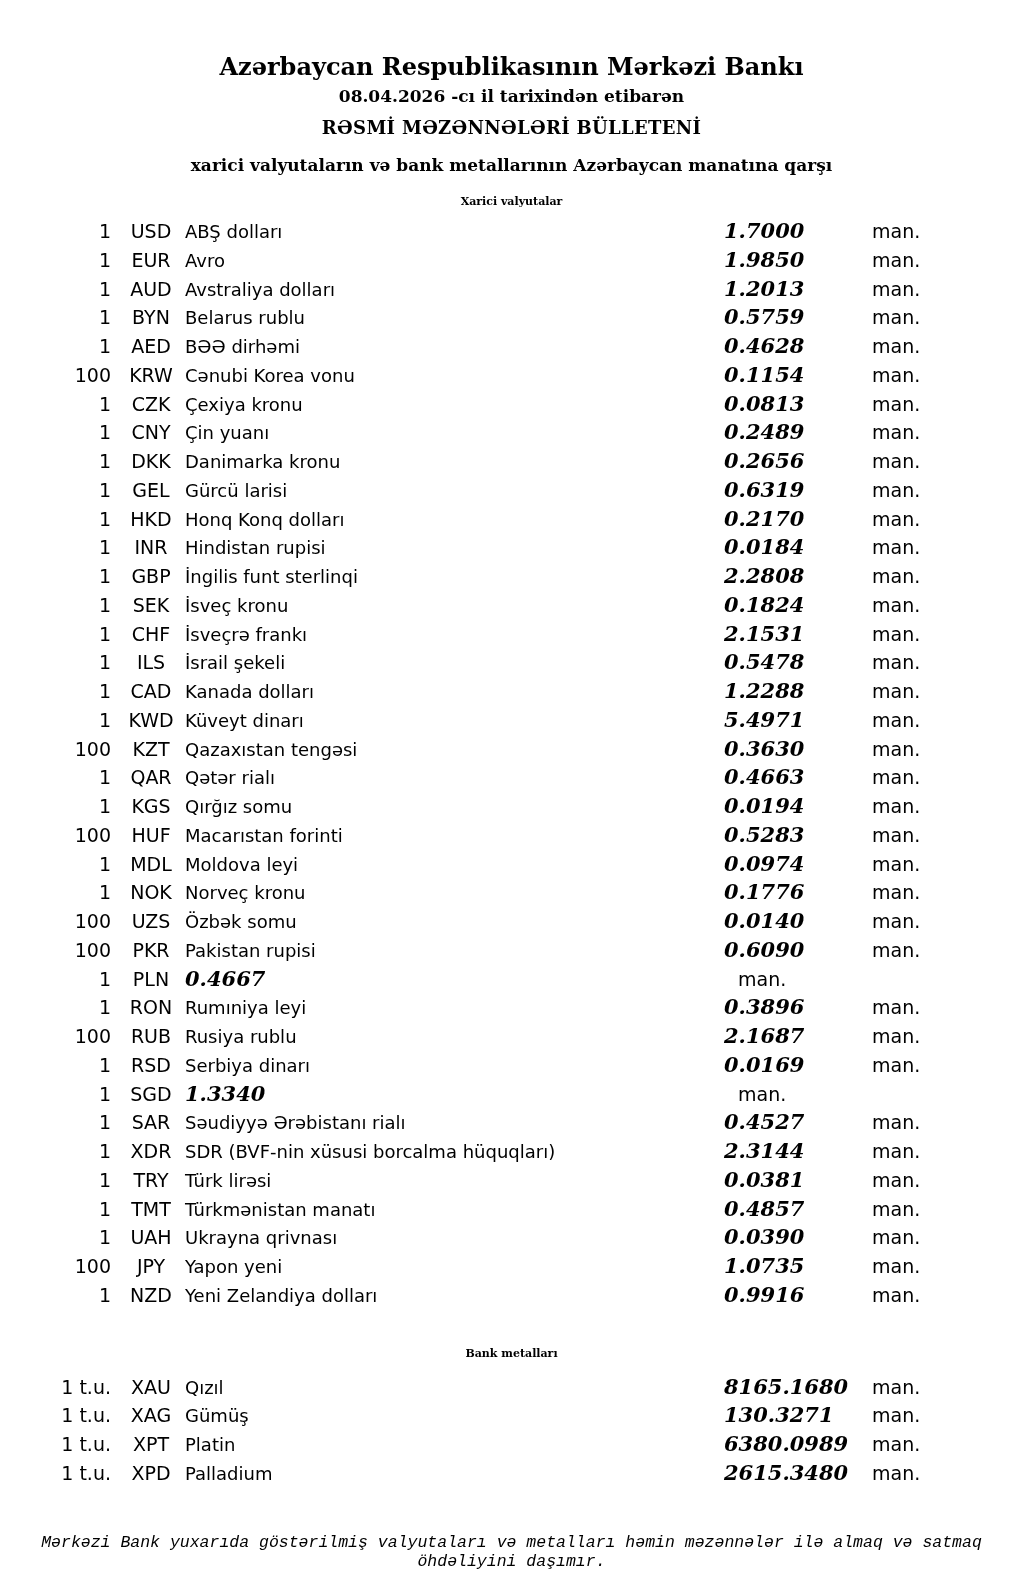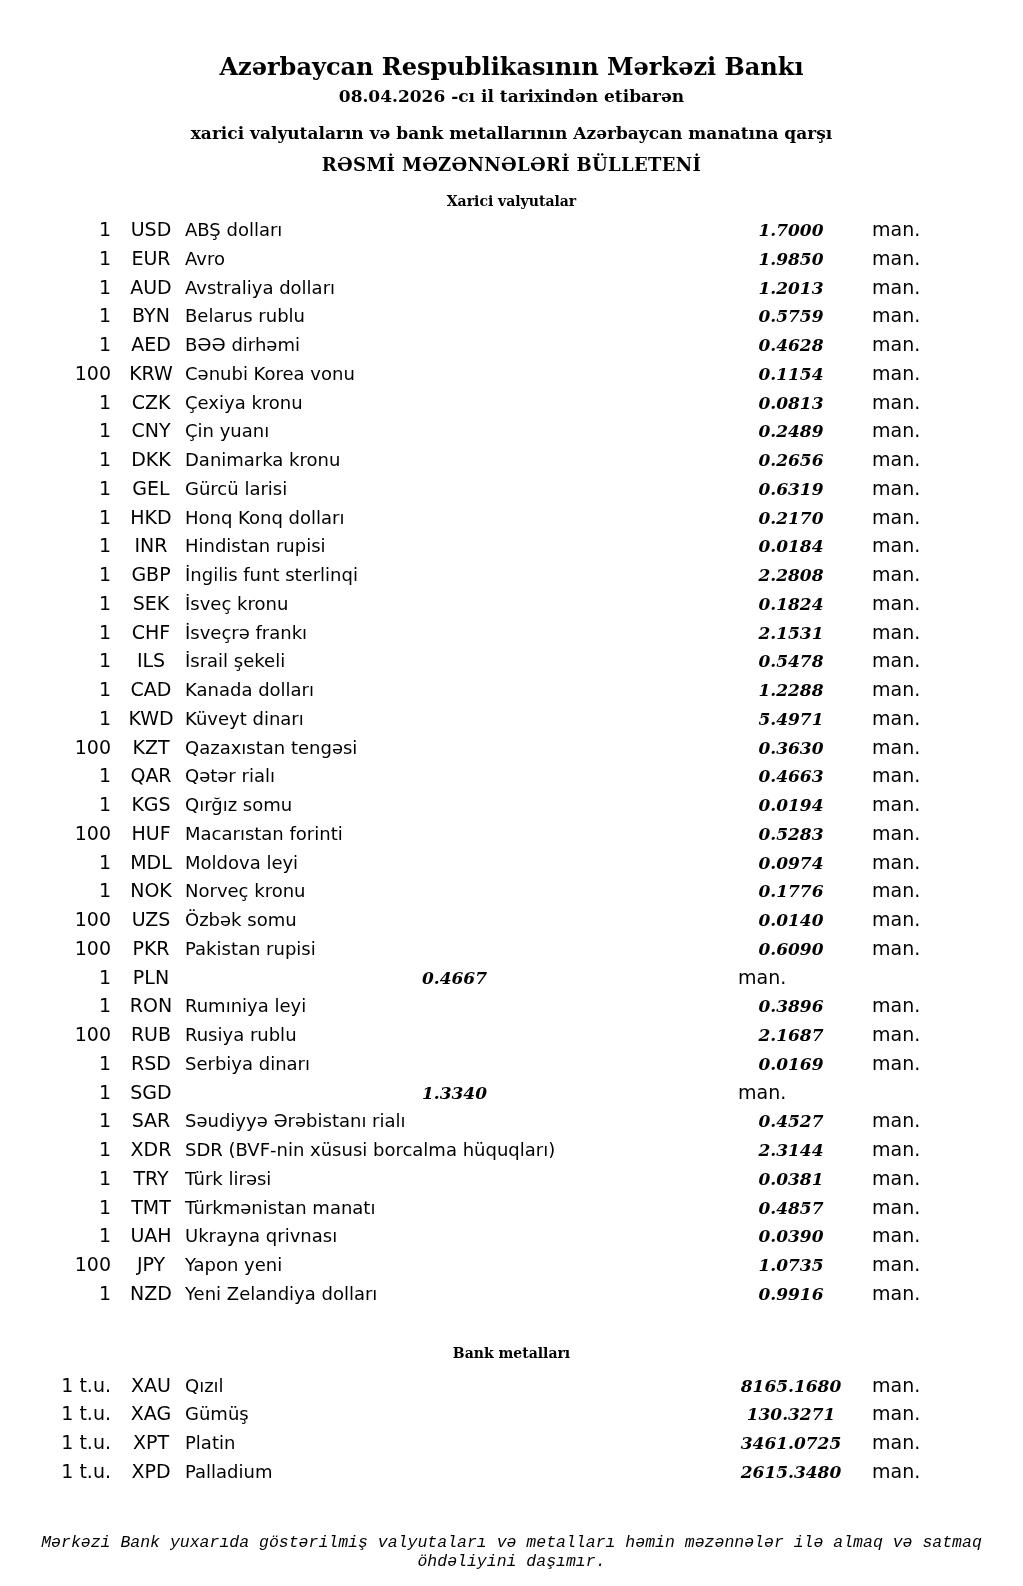--- a/index.html
+++ b/index.html
@@ -38,21 +38,21 @@
   }
   .bulletin-title {
     font-size: 18px;
     line-height: 23px;
     margin-top: 9px;
     letter-spacing: 0.3px;
   }
   .section-title {
     font-family: "DejaVu Serif", serif;
     font-weight: bold;
-    font-size: 14px;
+    font-size: 11px;
     line-height: 21px;
     text-align: center;
   }
   .currency-section-title {
     margin-top: 15px;
   }
   .metals-section-title {
     margin-top: 32px;
   }
   .rate-table {
@@ -76,25 +76,25 @@
   }
   .code {
     text-align: center;
     font-size: 19px;
   }
   .name {
     text-align: left;
     font-size: 18px;
   }
   .rate {
-    text-align: center;
+    text-align: left;
     font-family: "DejaVu Serif", serif;
     font-style: italic;
     font-weight: bold;
-    font-size: 17px;
+    font-size: 21px;
   }
   .unit {
     text-align: left;
     font-size: 19px;
     padding-left: 14px;
   }
   .disclaimer {
     margin-top: 44px;
     font-family: Liberation Mono, monospace;
     font-style: italic;
@@ -103,23 +103,23 @@
   }
 </style>
 </head>
 <body>
 
 <div class="doc">
   <div class="serif-bold bank-title">Azərbaycan Respublikasının Mərkəzi Bankı</div>
 
   <div class="serif-bold date-line">08.04.2026 -cı il tarixindən etibarən</div>
 
+  <div class="serif-bold bulletin-title">RƏSMİ MƏZƏNNƏLƏRİ BÜLLETENİ</div>
+
   <div class="serif-bold subtitle">xarici valyutaların və bank metallarının Azərbaycan manatına qarşı</div>
-
-  <div class="serif-bold bulletin-title">RƏSMİ MƏZƏNNƏLƏRİ BÜLLETENİ</div>
 
   <div class="section-title currency-section-title">Xarici valyutalar</div>
 
   <div class="rate-table" id="currency-table">
   <div class="row">
     <div class="cell qty">1</div>
     <div class="cell code">USD</div>
     <div class="cell name">ABŞ dolları</div>
     <div class="cell rate">1.7000</div>
     <div class="cell unit">man.</div>
@@ -436,21 +436,21 @@
     <div class="cell code">XAG</div>
     <div class="cell name">Gümüş</div>
     <div class="cell rate">130.3271</div>
     <div class="cell unit">man.</div>
   </div>
 
   <div class="row">
     <div class="cell qty">1 t.u.</div>
     <div class="cell code">XPT</div>
     <div class="cell name">Platin</div>
-    <div class="cell rate">3461.0725</div>
+    <div class="cell rate">6380.0989</div>
     <div class="cell unit">man.</div>
   </div>
 
   <div class="row">
     <div class="cell qty">1 t.u.</div>
     <div class="cell code">XPD</div>
     <div class="cell name">Palladium</div>
     <div class="cell rate">2615.3480</div>
     <div class="cell unit">man.</div>
   </div>

